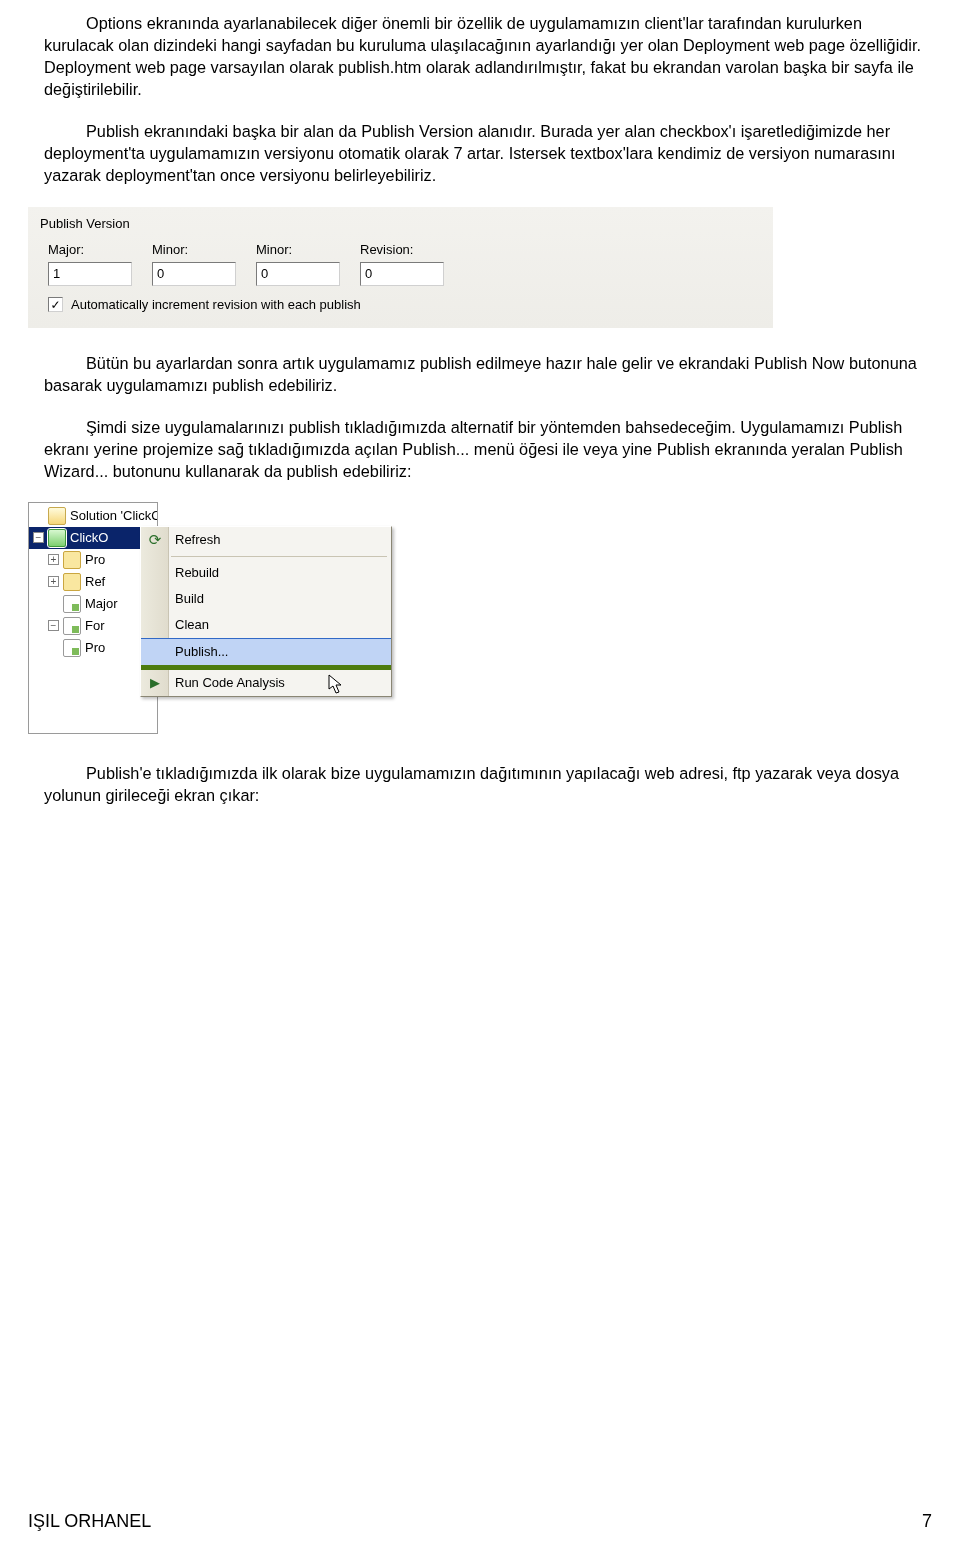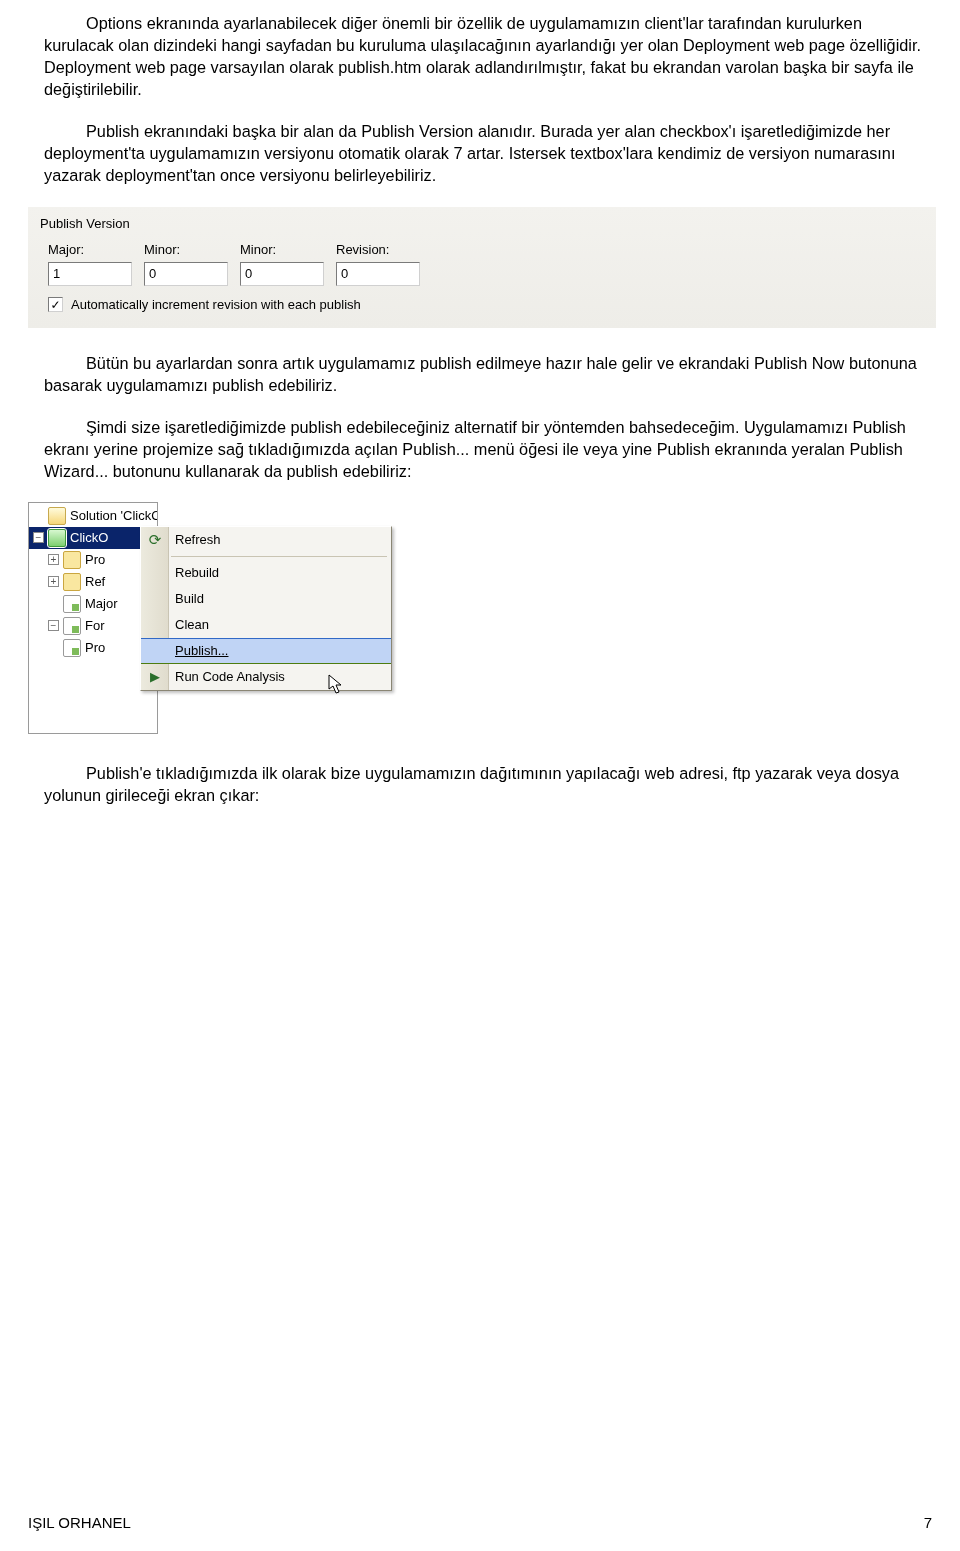--- a/index.html
+++ b/index.html
@@ -13,30 +13,30 @@
     background: #fff;
     padding: 12px 28px 0 28px;
     position: relative;
   }
   .para { margin-bottom: 20px; }
   .indent { text-indent: 42px; margin-left: 16px; }
 
   
   .pv-panel {
     margin: 2px 0 24px 0;
-    width: 908px;
+    width: 745px;
     background: linear-gradient(to bottom, #f3f2ee 0%, #eeede8 100%);
     font-family: Tahoma, sans-serif;
     font-size: 13px;
     color: #000;
     padding: 8px 4px 14px 12px;
     border-top: 1px solid #fff;
   }
   .pv-title { margin-bottom: 8px; }
-  .pv-row { display: flex; gap: 12px; padding-left: 8px; margin-bottom: 4px; }
+  .pv-row { display: flex; gap: 20px; padding-left: 8px; margin-bottom: 4px; }
   .pv-col { width: 84px; }
   .pv-col label { display: block; margin-bottom: 4px; }
   .pv-col .boxwrap {
     background: #fff;
     border-top: 1px solid #7a7a7a;
     border-left: 1px solid #7a7a7a;
     border-right: 1px solid #d0d0d0;
     border-bottom: 1px solid #d0d0d0;
     height: 24px;
     display: flex;
@@ -110,40 +110,39 @@
     position: relative; height: 26px; display: flex; align-items: center;
     padding-left: 34px;
   }
   .menu-sep {
     height: 1px; margin: 3px 4px 3px 30px; background: #c9c4b3;
     position: relative;
   }
   .menu-item.hover {
     background: #c0d4f5;
     border-top: 1px solid #3169c6;
-    border-bottom: 1px solid #4d7c0f;
-    height: 26px;
-    text-decoration: underline;
+    border-bottom: 5px solid #4d7c0f;
+    height: 32px;
   }
   .menu-icon {
     position: absolute; left: 4px; top: 3px; width: 20px; height: 20px;
     display:flex;align-items:center;justify-content:center;
   }
   .mi-refresh { color:#2a6e2a; font-size:15px; }
   .mi-run { color:#2a6e2a; font-size:13px; }
   .cursor {
     position:absolute; left: 300px; top: 172px; width:18px; height:20px;
   }
   .cursor svg { width:18px; height:20px; }
 
   
   .footer {
     position:absolute; left:28px; right:28px; bottom:18px;
     display:flex; justify-content:space-between;
-    font-family: Verdana, sans-serif; font-size: 15px;
+    font-family: Verdana, sans-serif; font-size: 18px;
   }
 </style>
 </head>
 <body>
 
 <p class="para indent">Options ekranında ayarlanabilecek diğer önemli bir özellik de uygulamamızın client'lar tarafından kurulurken kurulacak olan dizindeki hangi sayfadan bu kuruluma ulaşılacağının ayarlandığı yer olan Deployment web page özelliğidir. Deployment web page varsayılan olarak publish.htm olarak adlandırılmıştır, fakat bu ekrandan varolan başka bir sayfa ile değiştirilebilir.</p>
 <p class="para indent">Publish ekranındaki başka bir alan da Publish Version alanıdır. Burada yer alan checkbox'ı işaretlediğimizde her deployment'ta uygulamamızın versiyonu otomatik olarak 7 artar. Istersek textbox'lara kendimiz de versiyon numarasını yazarak deployment'tan once versiyonu belirleyebiliriz.</p>
 
 <div class="pv-panel">
   <div class="pv-title">Publish Version</div>
@@ -173,21 +172,21 @@
         </div>
     </div>
   </div>
   <div class="pv-check-row">
     <div class="pv-check">✓</div>
     <span>Automatically increment revision with each publish</span>
   </div>
 </div>
 
 <p class="para indent">Bütün bu ayarlardan sonra artık uygulamamız publish edilmeye hazır hale gelir ve ekrandaki Publish Now butonuna basarak uygulamamızı publish edebiliriz.</p>
-<p class="para indent">Şimdi size işaretlediğimizde publish edebileceğiniz alternatif bir yöntemden bahsedeceğim. Uygulamamızı Publish ekranı yerine projemize sağ tıkladığımızda açılan Publish... menü öğesi ile veya yine Publish ekranında yeralan Publish Wizard... butonunu kullanarak da publish edebiliriz:</p>
+<p class="para indent">Şimdi size uygulamalarınızı publish tıkladığımızda alternatif bir yöntemden bahsedeceğim. Uygulamamızı Publish ekranı yerine projemize sağ tıkladığımızda açılan Publish... menü öğesi ile veya yine Publish ekranında yeralan Publish Wizard... butonunu kullanarak da publish edebiliriz:</p>
 
 <div class="ctx-shot">
   <div class="tree">
     <div class="tree-row">
       <span class="tw-pad"></span>
       <span class="ticon ic-sln"></span>
       <span>Solution 'ClickOnceUygulama' (1 project)</span>
     </div>
     <div class="tree-row sel">
       <span class="tw">−</span>

